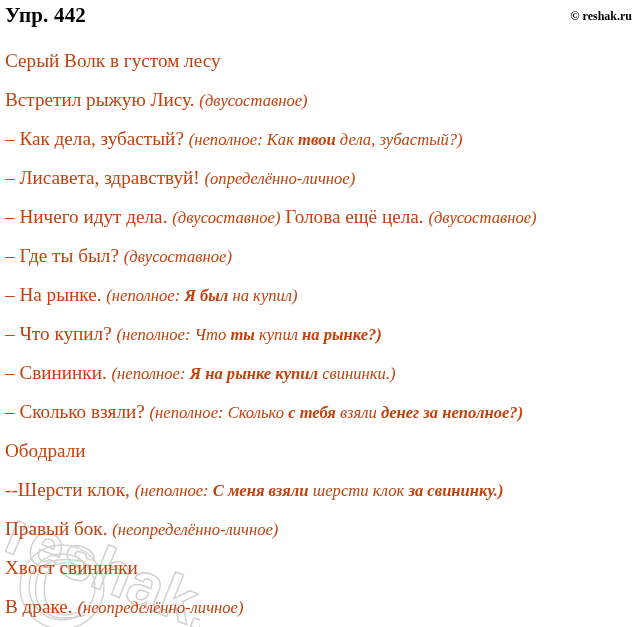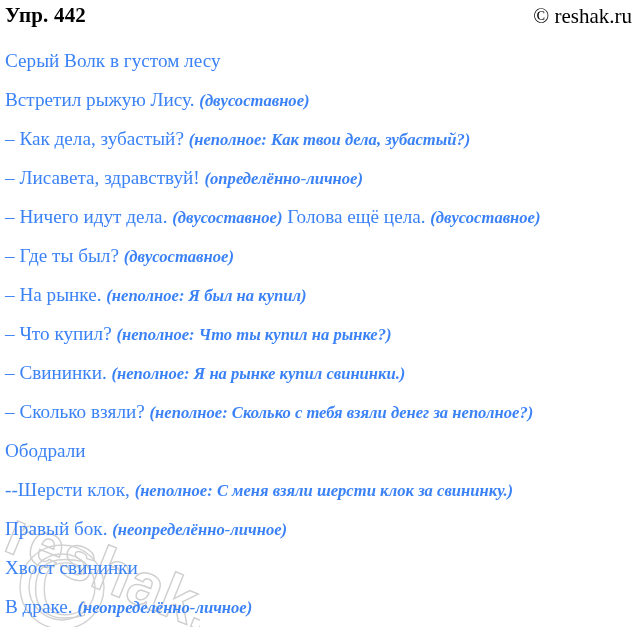--- a/index.html
+++ b/index.html
@@ -33,50 +33,50 @@
     gap: 17px;
   }
   .exercise-title {
     font-size: 21px;
     font-weight: bold;
     line-height: 24px;
     letter-spacing: 0.2px;
     white-space: nowrap;
   }
   .copyright {
-    font-size: 21px;
-    font-weight: normal;
+    font-size: 12px;
+    font-weight: bold;
     line-height: 24px;
     white-space: nowrap;
     padding-top: 1px;
   }
 
   
   .text-body {
     position: absolute;
     top: 41px;
     left: 5px;
     width: 633px;
   }
   .text-line {
     font-size: 19.2px;
     line-height: 39px;
     height: 39px;
     white-space: nowrap;
-    color: #3b82f6;
+    color: #c2410c;
     position: relative;
     z-index: 2;
   }
   .text-line .seg-plain {
     font-style: normal;
     font-weight: normal;
   }
   .text-line .seg-note {
     font-style: italic;
-    font-weight: bold;
+    font-weight: normal;
     font-size: 16.6px;
   }
   .text-line .seg-note-bold {
     font-style: italic;
     font-weight: bold;
     font-size: 16.6px;
   }
 
   
   .watermark {

